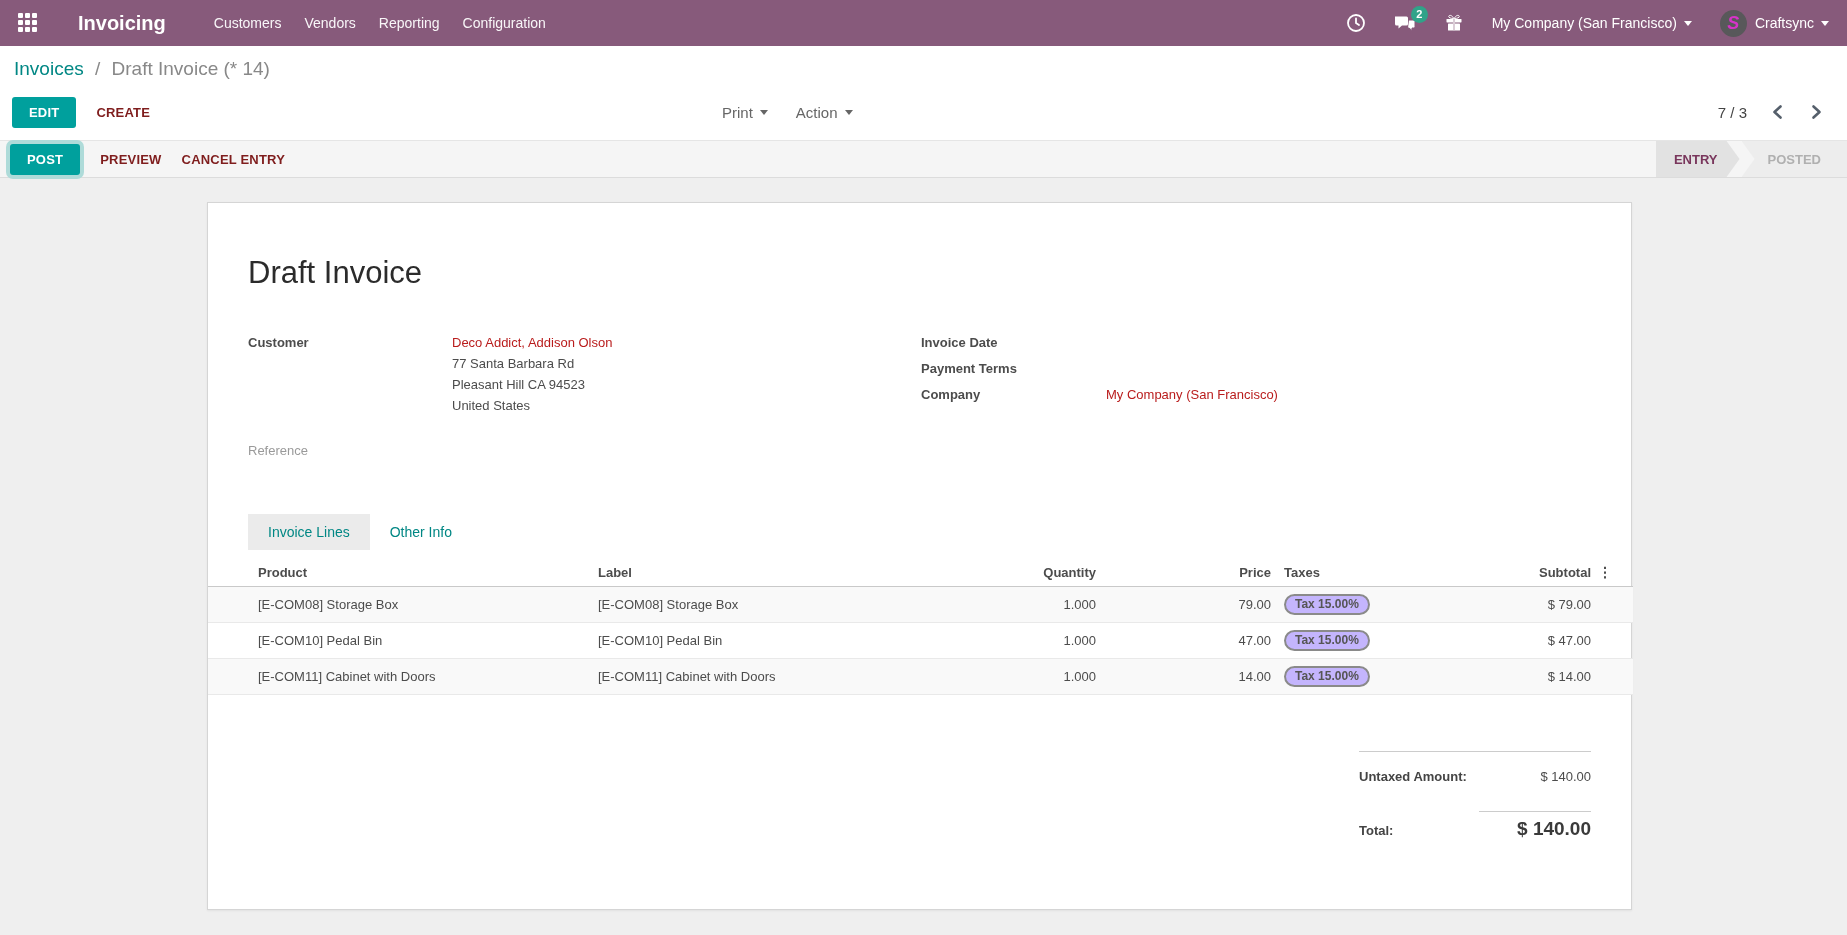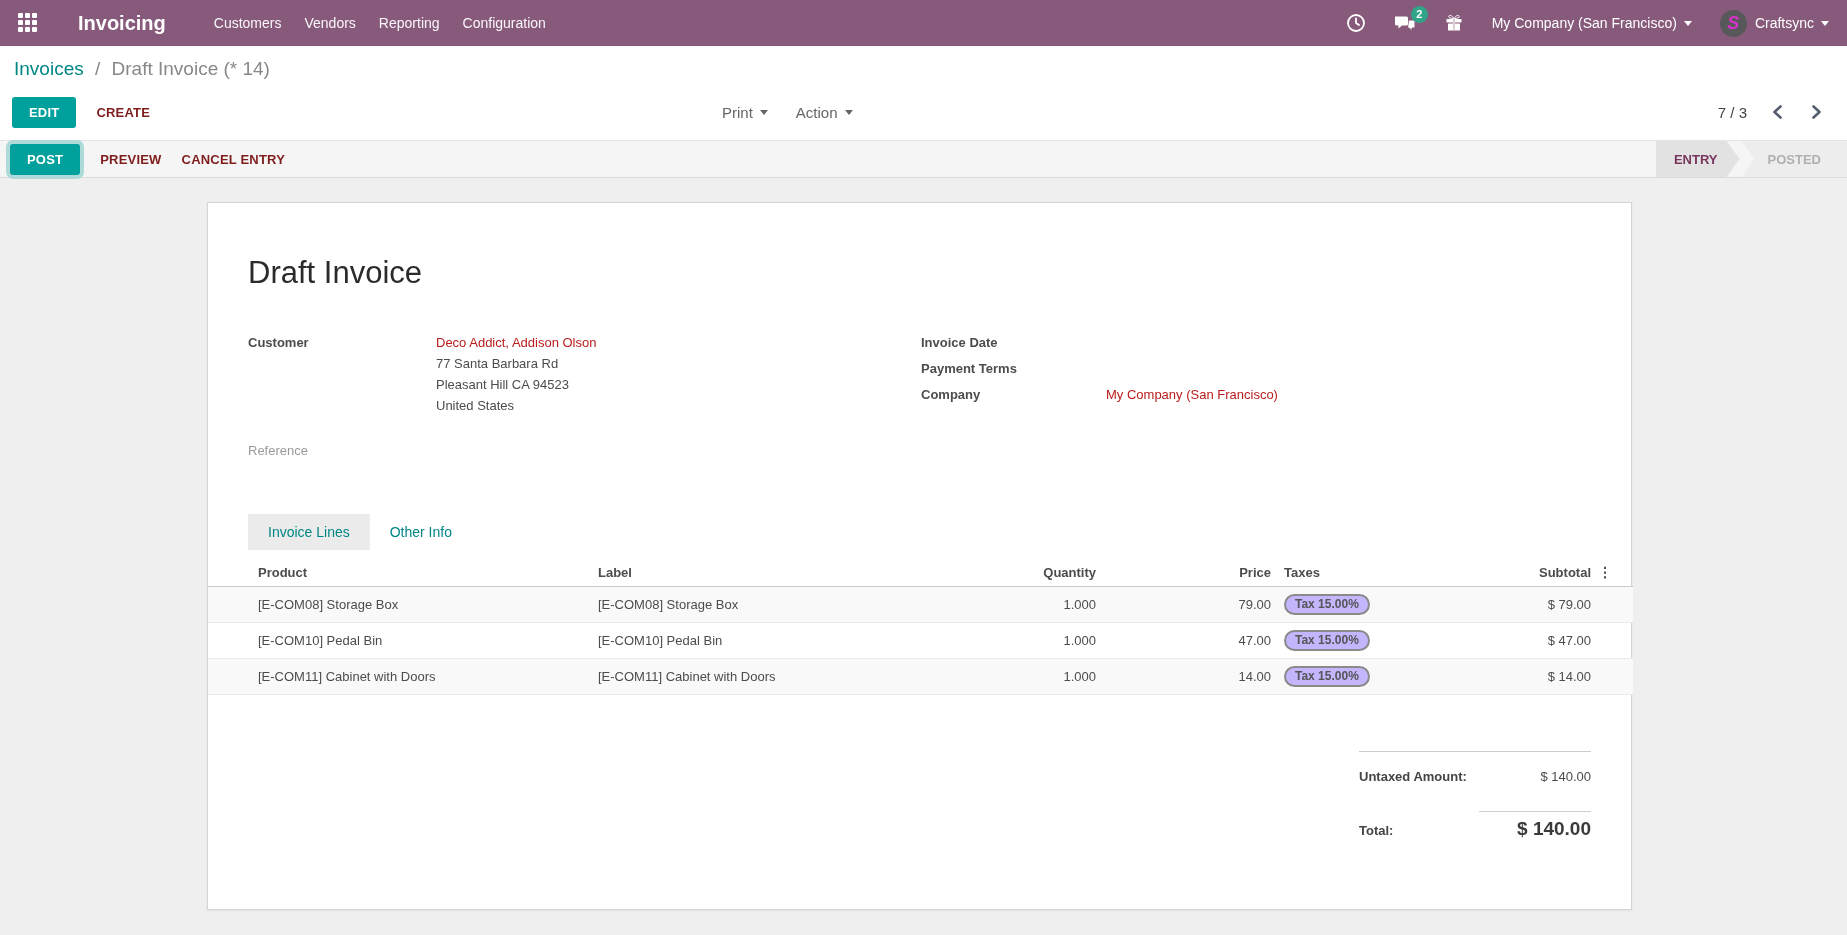--- a/index.html
+++ b/index.html
@@ -59,21 +59,21 @@
   .step-inactive { background:#ededed; color:#b0b0b0; padding-left:26px; padding-right:26px;
     clip-path:polygon(0 0, 100% 0, 100% 100%, 0 100%, 13px 50%); margin-left:2px; }
 
   
   .content { height:745px; background:#efefef; }
   .sheet { width:1425px; margin-left:207px; margin-top:24px; height:708px; background:#fff;
     border:1px solid #d5d5d5; box-shadow:0 1px 2px rgba(0,0,0,.06); padding:0 40px; }
   .sheet-title { margin-top:52px; font-size:31px; font-weight:500; color:#2b2b2b; }
 
   .field-grid { margin-top:44px; display:flex; font-size:13px; }
-  .fg-left { width:673px; display:flex; }
+  .fg-left { width:673px; display:flex;gap:16px; }
   .fg-left .labels { width:188px; }
   .field-label { font-weight:bold; color:#4c4c4c; height:21px; }
   .muted-label { color:#9a9a9a; font-weight:normal; }
   .fg-left .labels .ref { margin-top:87px; }
   .values .link { color:#b91c1c; cursor:pointer; }
   .values div { height:21px; }
   .fg-right { display:flex; }
   .fg-right .labels { width:185px; }
   .fg-right .labels div, .fg-right .values div { height:26px; }
 

